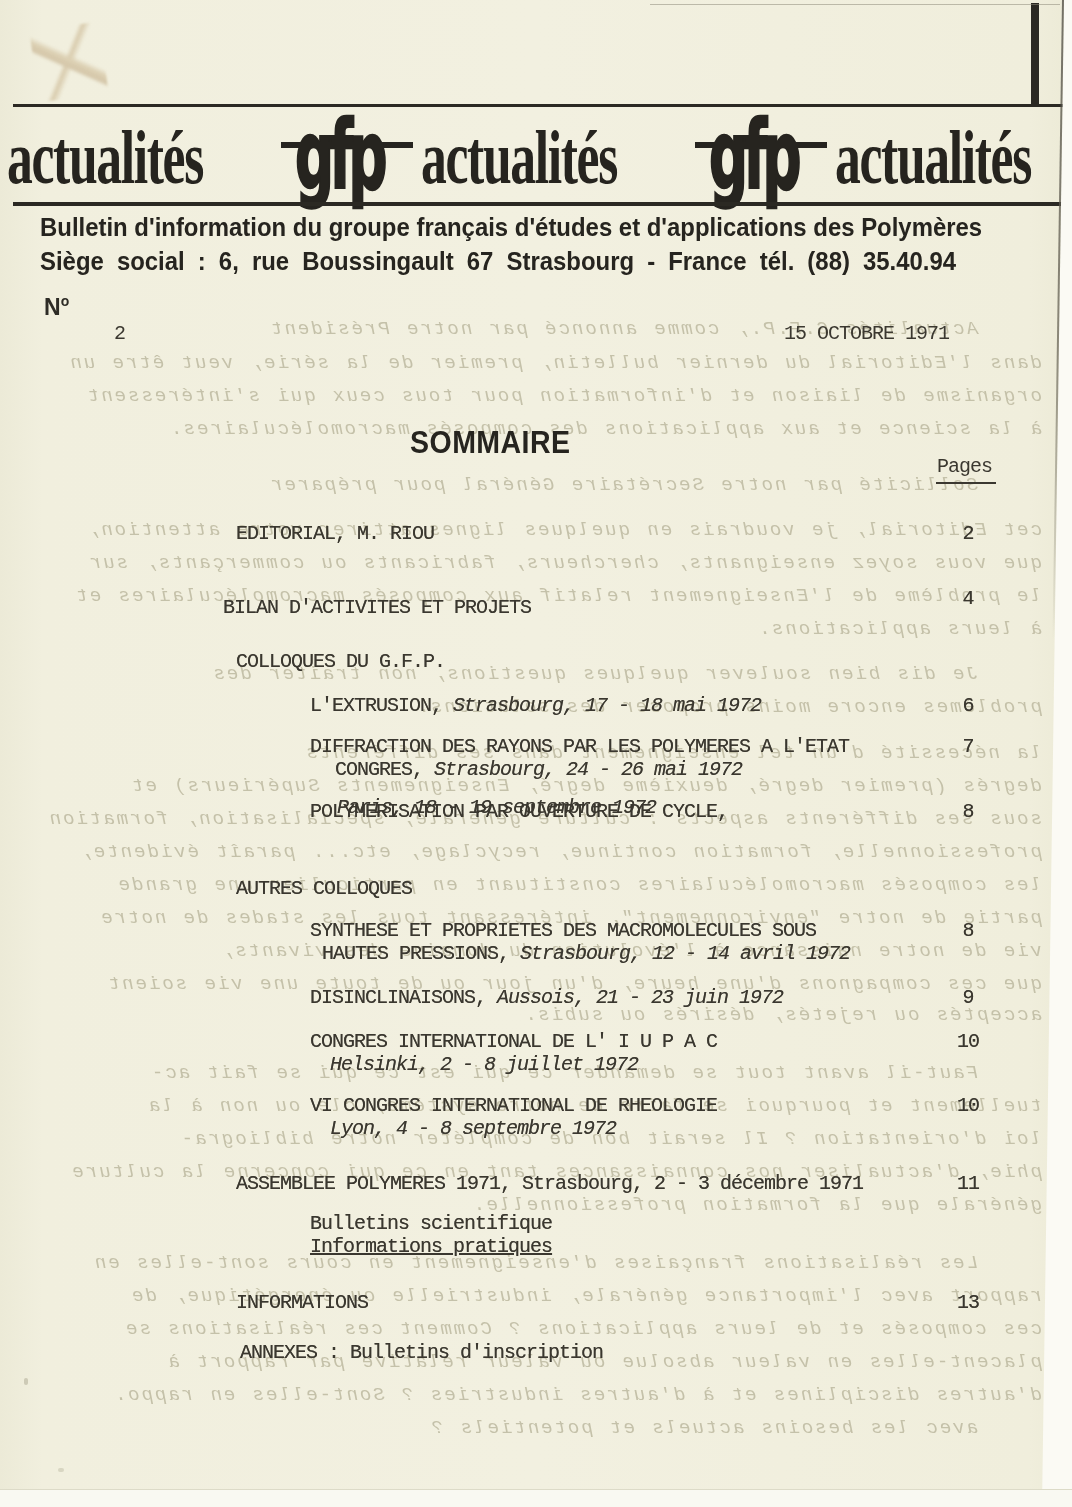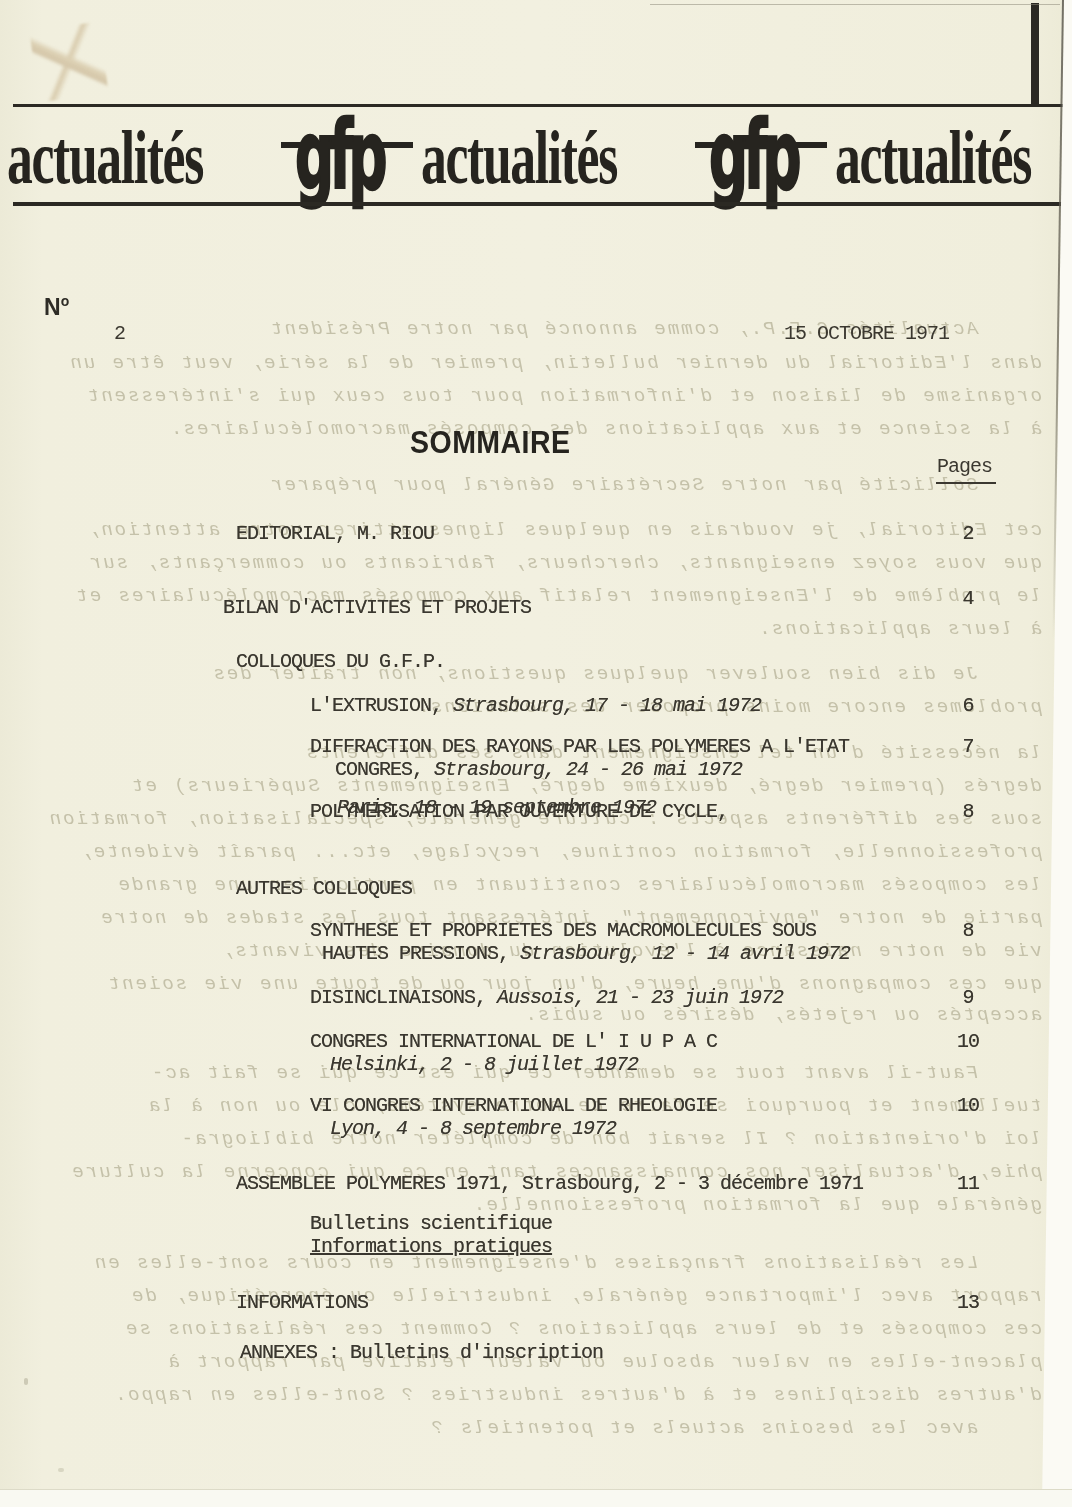--- a/index.html
+++ b/index.html
@@ -111,20 +111,24 @@
   <div class="rule-top"></div>
   <div class="mast-row">
     <div class="mast-word"><span>actualités</span></div>
     <div class="mast-logo"><span>gfp</span><div class="logo-bar"></div></div>
     <div class="mast-word"><span>actualités</span></div>
     <div class="mast-logo"><span>gfp</span><div class="logo-bar"></div></div>
     <div class="mast-word"><span>actualités</span></div>
   </div>
   <div class="rule-bottom"></div>
 
+  <div class="bulletin">
+    <span class="b-line">Bulletin d'information du groupe français d'études et d'applications des Polymères</span>
+    <span class="b-line b2">Siège social : 6, rue Boussingault 67 Strasbourg - France tél. (88) 35.40.94</span>
+  </div>
 
   <div class="issue-no"><span>N</span><sup>o</sup></div>
   <div class="issue-num mono">2</div>
   <div class="issue-date mono">15 OCTOBRE 1971</div>
 
   <div class="sommaire-title">SOMMAIRE</div>
   <div class="pages-label mono">Pages</div>
 
   <div id="toc">
       <div class="toc-line" style="top: 522px; left: 236px;"><span class="t-caps">EDITORIAL, M. RIOU</span></div>

